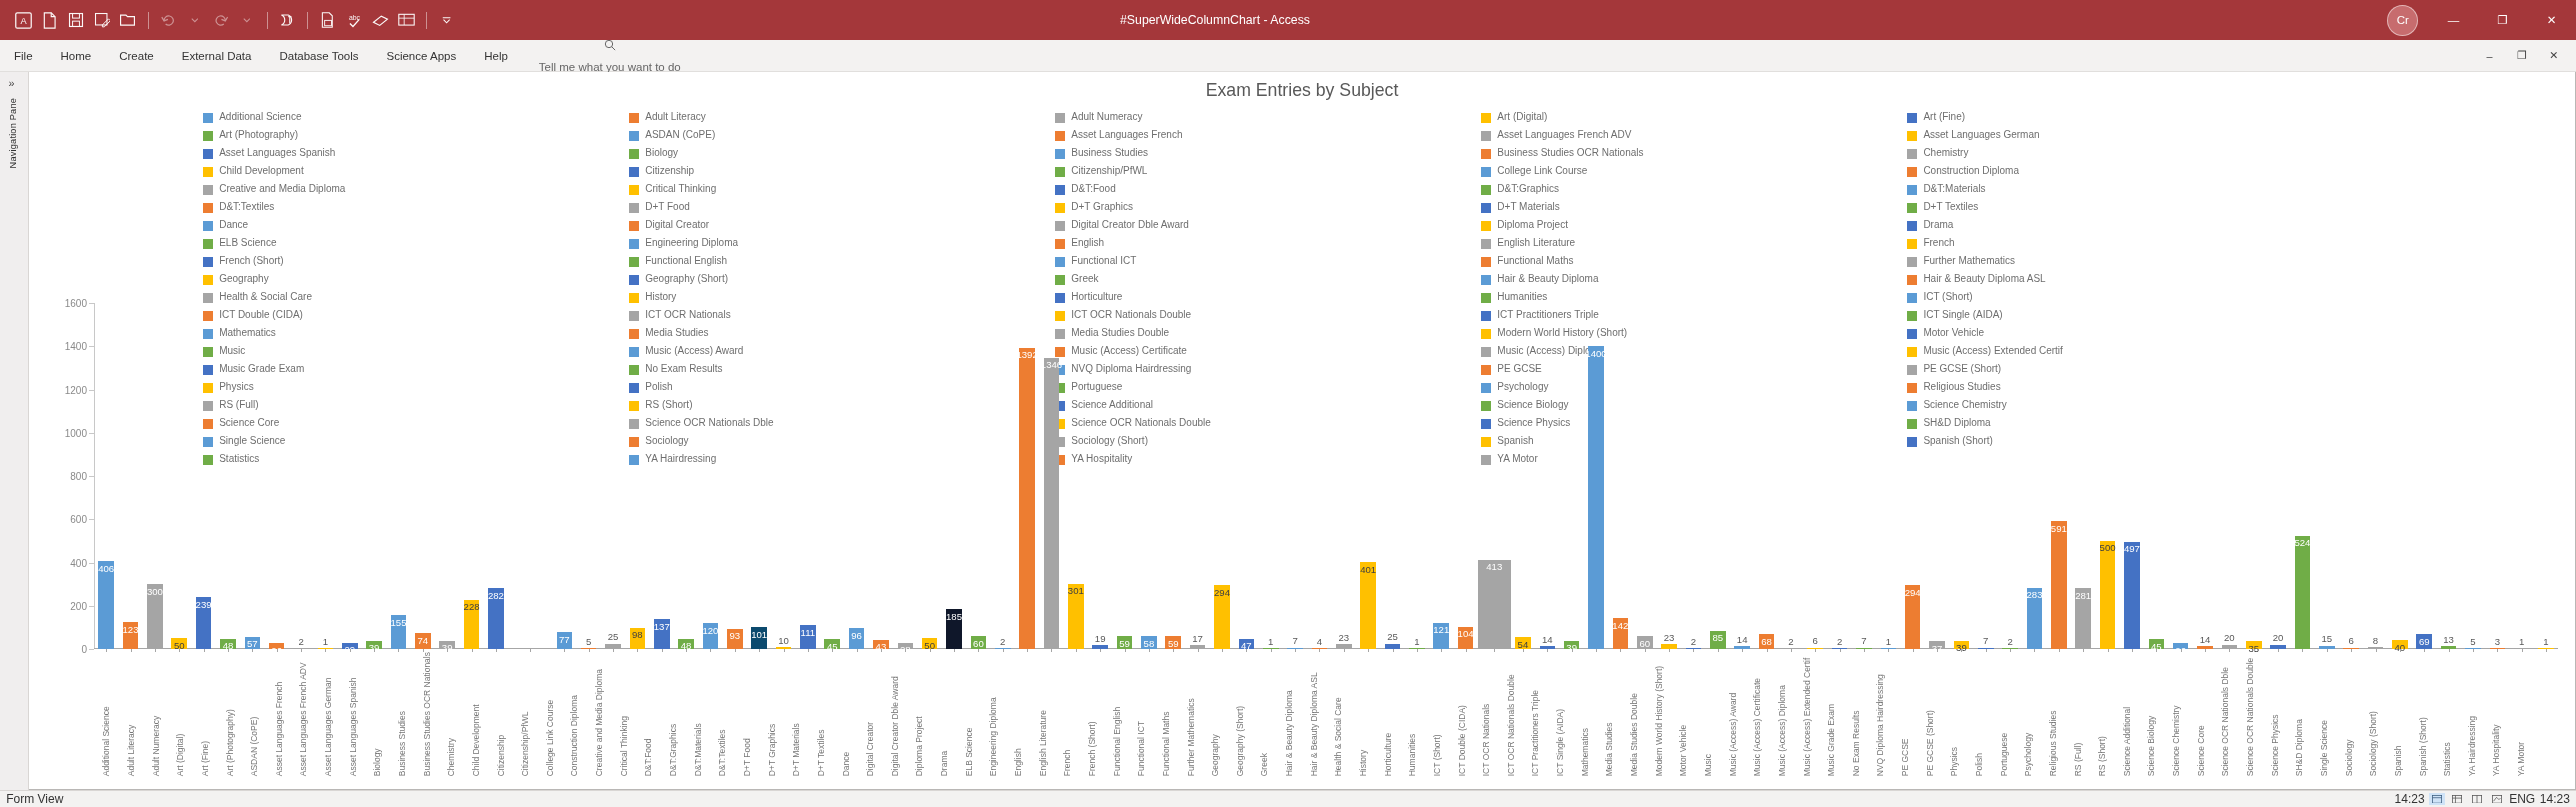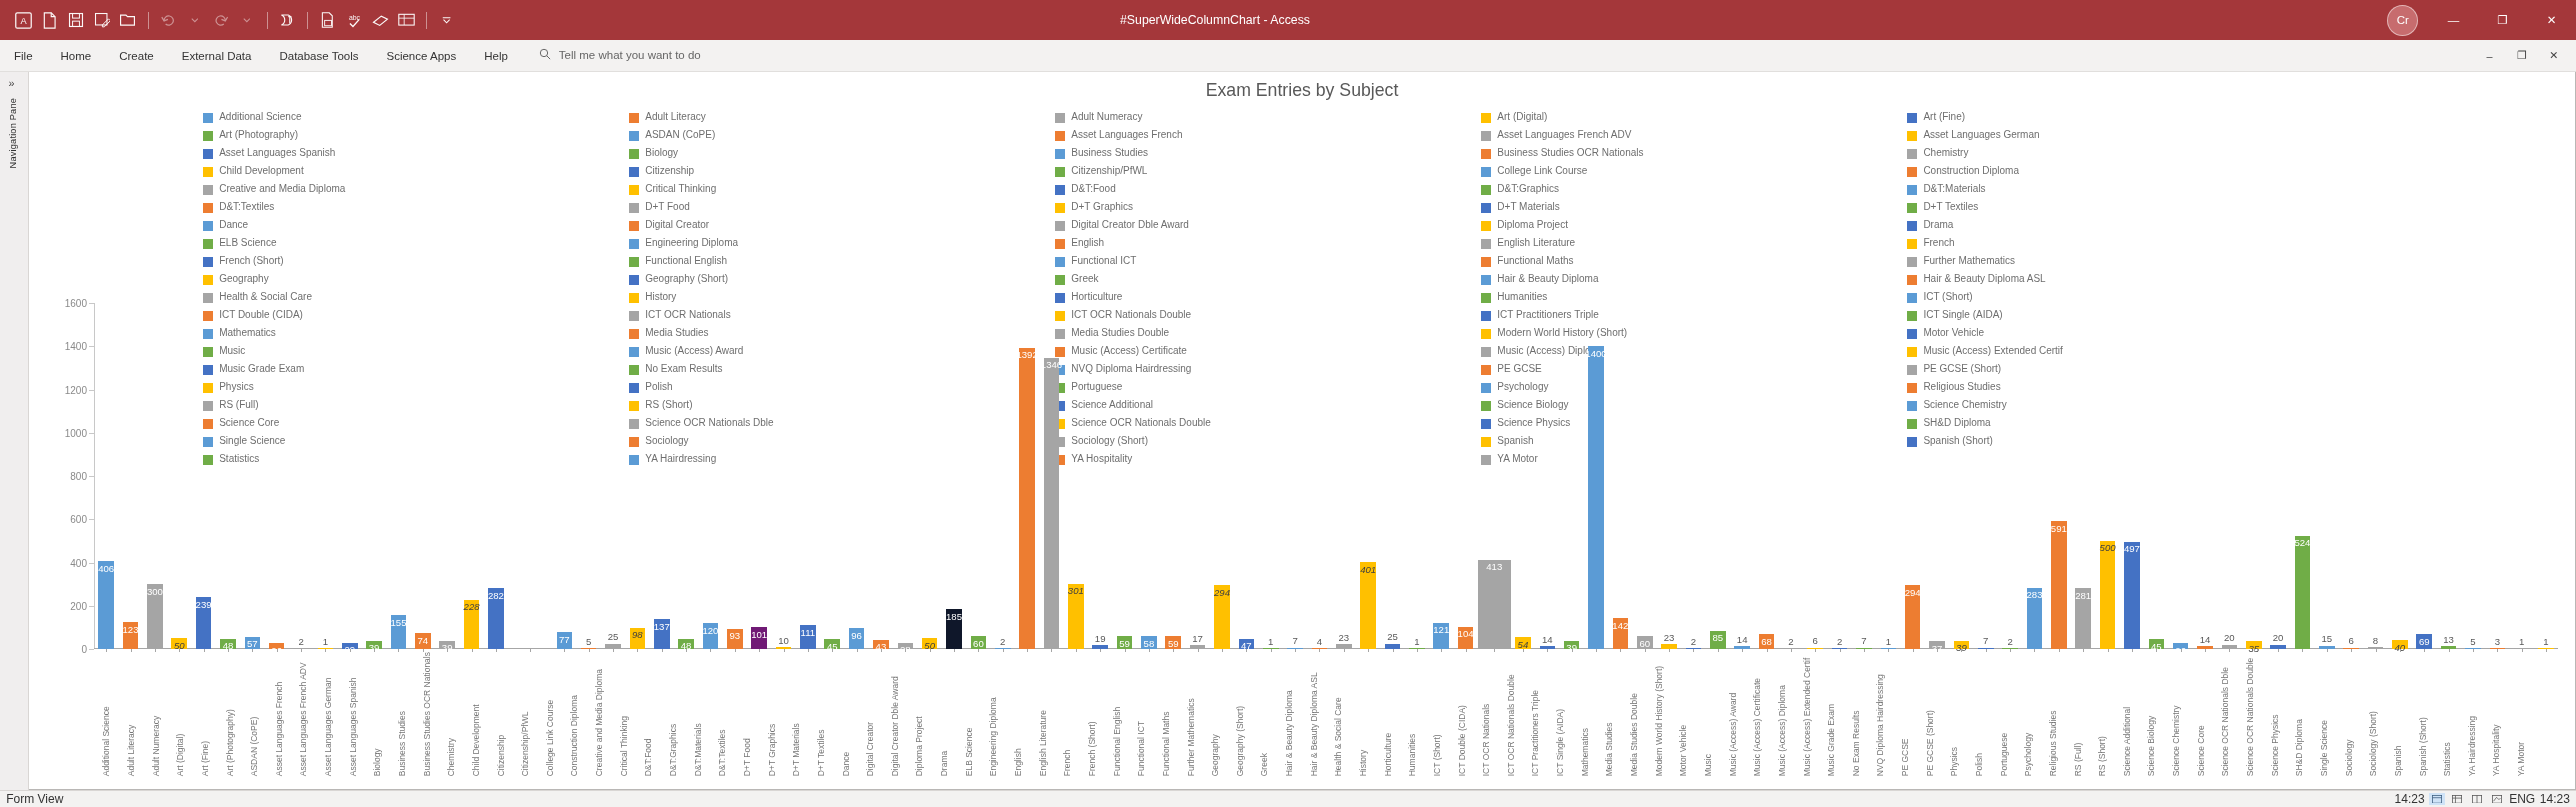--- a/index.html
+++ b/index.html
@@ -16,21 +16,21 @@
   #doctitle { position:absolute; left:0; right:0; text-align:center; font-size:12.3px; color:#fff; pointer-events:none; }
   #doctitle span { margin-left:-146px; }
   .winbtns { margin-left:auto; display:flex; align-items:center; height:40px; }
   .winbtn { width:49px; height:40px; display:flex; align-items:center; justify-content:center; font-size:11.5px; color:#fff; }
   .acct { width:31px;height:31px;border-radius:50%;background:#c76c6e;display:flex;align-items:center;justify-content:center;font-size:11.5px;margin-right:10.8px;border:0.8px solid rgba(255,255,255,.5);}
 
   
   #ribbon { height:32px; background:#f3f2f1; display:flex; align-items:center; border-bottom:0.8px solid #e1dfdd; position:relative;}
   .rtab { padding:0 14px; height:32px; line-height:32px; font-size:11.5px; color:#333; }
   .rtab.file { }
-  .tellme { display:flex; align-items:center; gap:7.7px; color:#666; font-size:11.5px; margin-left:17px; }
+  .tellme { display:flex; align-items:center; gap:7.7px; color:#666; font-size:11.5px; margin-left:17px;flex-direction:column; }
   .ribctl { margin-left:auto; display:flex; align-items:center; gap:3.1px; padding-right:7.7px;}
   .ribctl div { width:29px;height:29px;display:flex;align-items:center;justify-content:center;color:#444;font-size:10.8px;}
 
   
   #workspace { display:flex; height:calc(807px - 40px - 32px - 17px); background:#fff; }
 
   
   #navpane { width:29px; background:#f0eeee; border-right:0.8px solid #d9d6d4; position:relative; flex:none;}
   #navpane .chev { position:absolute; top:4.6px; left:8.5px; font-size:10.8px; color:#444; }
   #navpane .vtext { position:absolute; top:26px; left:7.7px; writing-mode:vertical-rl; transform:rotate(180deg); font-size:9.2px; color:#333; letter-spacing:0.2px;}
@@ -50,21 +50,21 @@
   .ytick { position:absolute; right:100%; transform:translateY(-50%); padding-right:7px; font-size:10px; color:#8a8a8a; white-space:nowrap;}
   .ytickmark { position:absolute; left:-4.6px; width:4.6px; border-top:0.8px solid #c8c8c8;}
   #axisY { position:absolute; left:0; top:0; bottom:0; width:0.8px; background:#c8c8c8; }
   #axisX { position:absolute; left:0; right:0; bottom:0; height:0.8px; background:#a6a6a6; }
   #bars { position:absolute; left:0; right:0; top:0; bottom:0; display:flex; align-items:flex-end; }
   .slot { flex:1 1 0; position:relative; height:100%; display:flex; align-items:flex-end; justify-content:center; }
   .slot .tick { position:absolute; bottom:-3.1px; left:50%; width:0.8px; height:3.1px; background:#a6a6a6;}
   .bar { width:64%; position:relative; }
   .blabel { position:absolute; left:50%; transform:translateX(-50%); top:1.5px; font-size:9.6px; color:#fff; white-space:nowrap;}
   .blabel.out { top:-12.3px; color:#595959; }
-  .blabel.dk { color:#3f3f3f;font-style:italic; }
+  .blabel.dk { color:#3f3f3f; }
   .xlabels { position:absolute; left:65px; right:17px; top:349px; display:flex; }
   .xlab { flex:1 1 0; display:flex; justify-content:center; }
   .xlab span { writing-mode:vertical-rl; transform:rotate(180deg); font-size:8.5px; color:#767676; white-space:nowrap; }
 
   
   #statusbar { height:17px; background:#f3f2f1; border-top:0.8px solid #d9d6d4; display:flex; align-items:center; font-size:12px; color:#333; padding:0 6.2px; }
   .sbright { margin-left:auto; display:flex; align-items:center; gap:4.6px; }
   .sbico { width:15.4px;height:12.3px;display:flex;align-items:center;justify-content:center;color:#555;font-size:8.5px;}
   .sbico.on { background:#cfe3f7; }
 </style>
@@ -762,21 +762,21 @@
               </div>
               <div class="tick"></div>
             </div>
             <div class="slot">
               <div class="bar" style="background: rgb(237, 125, 49); height: 5.8125%;">
                 <span class="blabel">93</span>
               </div>
               <div class="tick"></div>
             </div>
             <div class="slot">
-              <div class="bar" style="background: #701a75; height: 6.3125%; text-align: right;">
+              <div class="bar" style="background: #0c4a6e; height: 6.3125%; text-align: right;">
                 <span class="blabel">101</span>
               </div>
               <div class="tick"></div>
             </div>
             <div class="slot">
               <div class="bar" style="background: rgb(255, 192, 0); height: 0.625%;">
                 <span class="blabel out">10</span>
               </div>
               <div class="tick"></div>
             </div>

